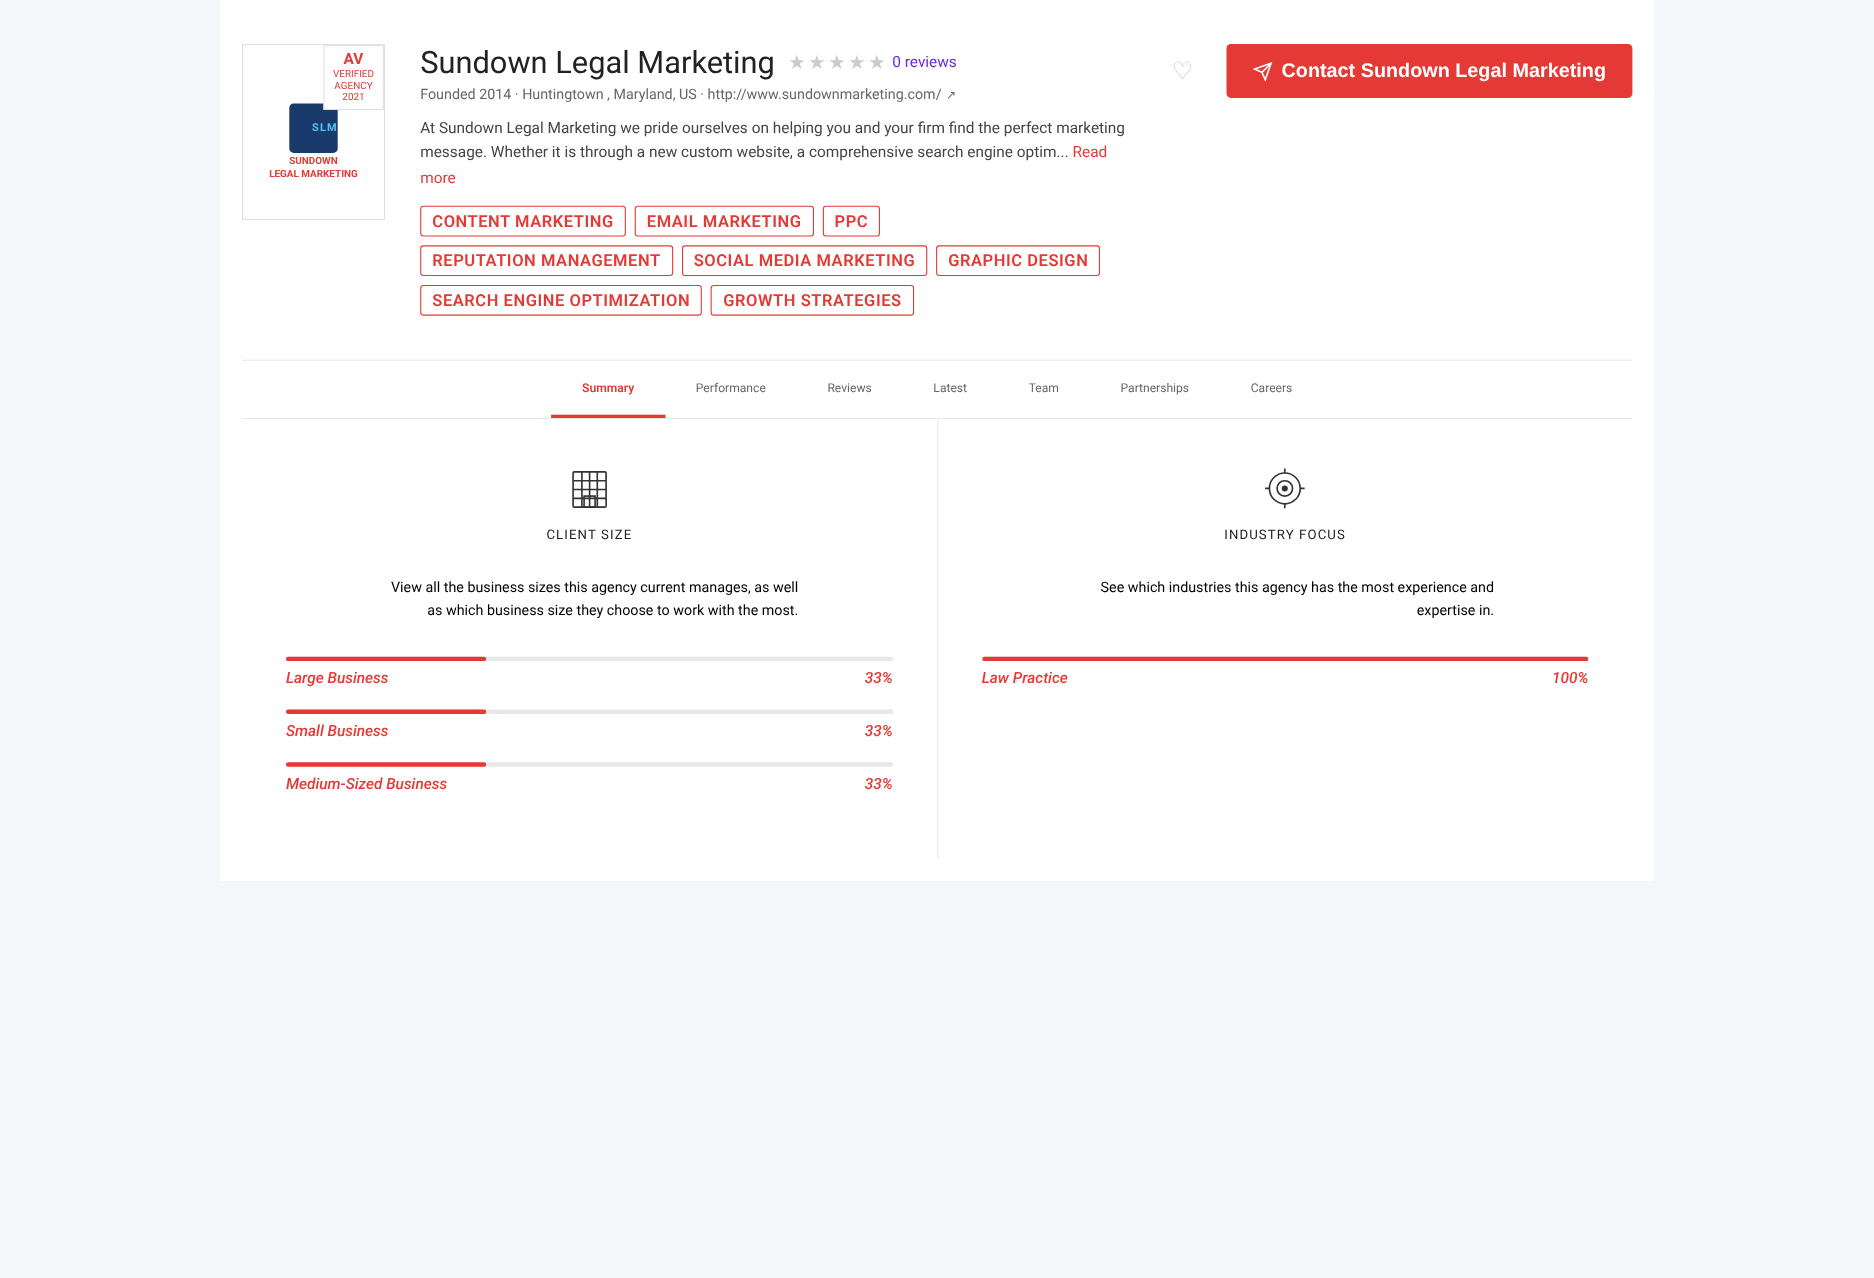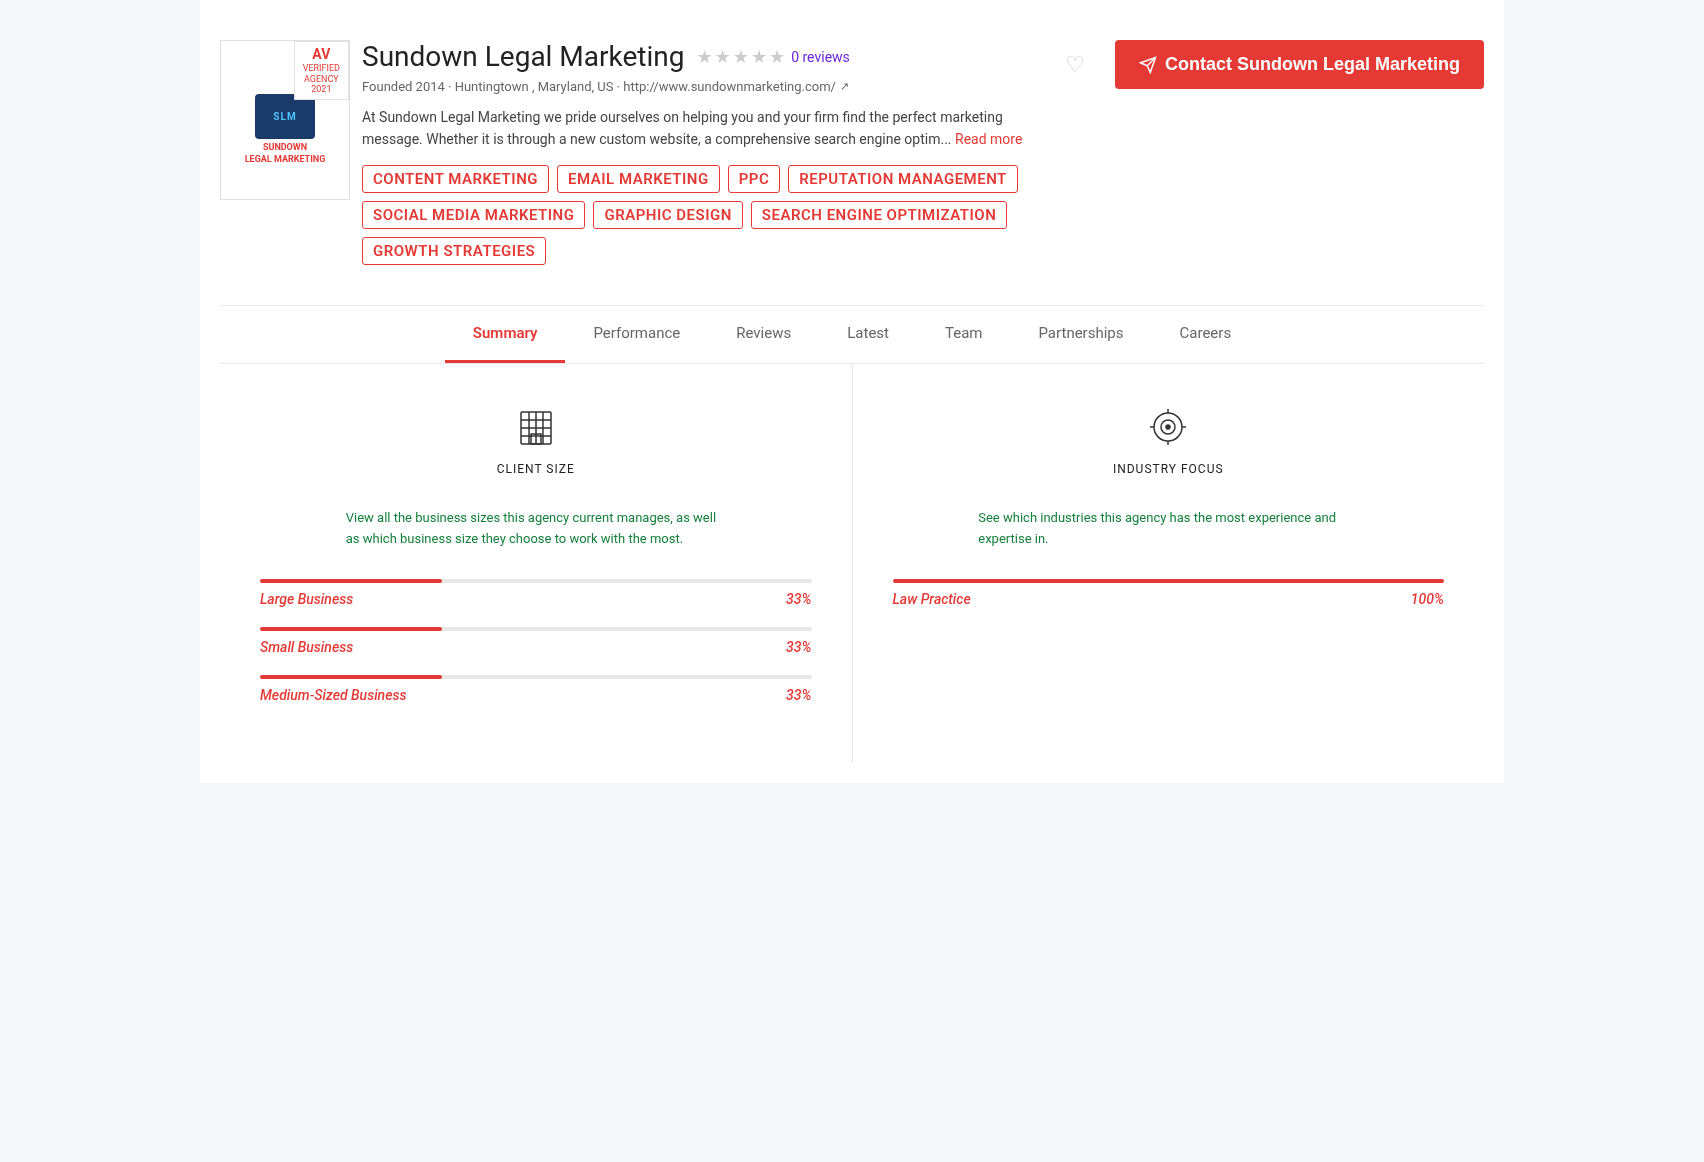--- a/index.html
+++ b/index.html
@@ -11,21 +11,21 @@
     .page-wrapper {
       background: #fff;
       max-width: 1304px;
       margin: 0 auto;
       padding: 20px;
     }
 
     
     .header-section {
       display: flex;
-      gap: 12px;
+      gap: 32px;
       padding: 20px 0 30px 0;
       position: relative;
     }
     .logo-container {
       width: 130px;
       min-width: 130px;
       height: 160px;
       border: 1px solid #e0e0e0;
       display: flex;
       flex-direction: column;
@@ -52,27 +52,27 @@
       color: #e53935;
       display: block;
     }
     .agency-logo {
       display: flex;
       flex-direction: column;
       align-items: center;
       margin-top: 20px;
     }
     .logo-circle {
-      width: 60px;
+      width: 44px;
       height: 45px;
       background: #1a3a6b;
       border-radius: 4px;
       display: flex;
       align-items: center;
-      justify-content: center;
+      justify-content: flex-end;
       color: white;
       font-weight: bold;
       font-size: 13px;
       letter-spacing: 1px;
     }
     .logo-text {
       font-size: 9px;
       color: #e53935;
       font-weight: bold;
       margin-top: 3px;
@@ -187,21 +187,21 @@
       border-top: 1px solid #e8e8e8;
       border-bottom: 1px solid #e8e8e8;
       display: flex;
       justify-content: center;
       gap: 0;
       margin: 10px 0 0 0;
       background: #fff;
     }
     .tab {
       padding: 18px 28px;
-      font-size: 15px;
+      font-size: 11px;
       color: #666;
       cursor: pointer;
       border-bottom: 3px solid transparent;
       font-weight: 400;
       transition: color 0.2s;
     }
     .tab.active {
       color: #e53935;
       border-bottom: 3px solid #e53935;
       font-weight: 600;
@@ -235,23 +235,23 @@
     }
     .panel-title {
       font-size: 12px;
       font-weight: 400;
       letter-spacing: 1px;
       color: #222;
       margin-bottom: 32px;
     }
     .panel-description {
       font-size: 13px;
-      color: #15803d;
+      color: #000000;
       line-height: 1.6;
-      text-align: left;
+      text-align: right;
       max-width: 380px;
       margin: 0 auto;
     }
 
     
     .progress-items {
       margin-top: 30px;
       font-style: italic;
     }
     .progress-item {

